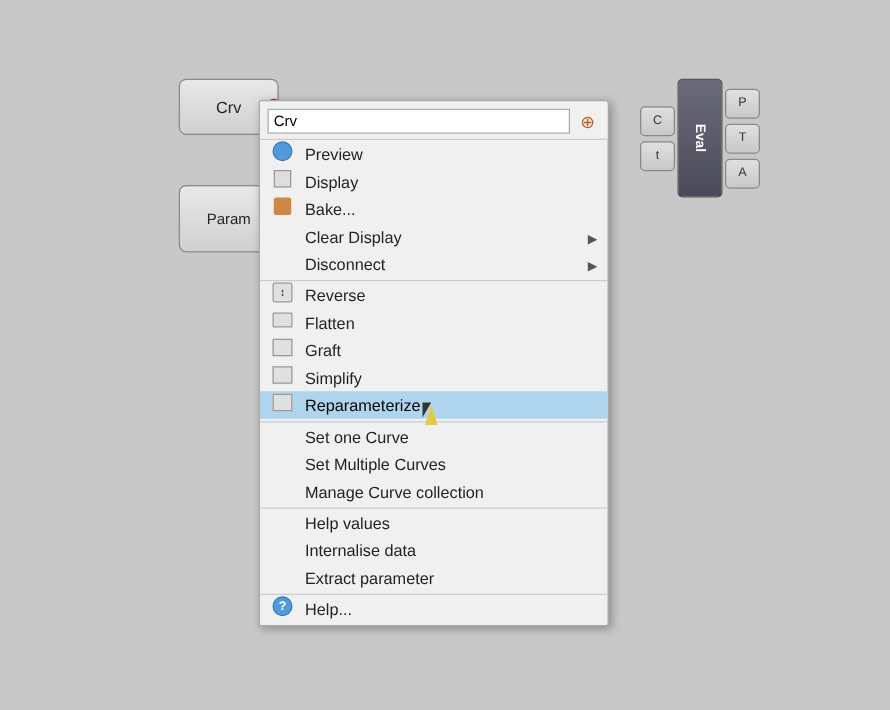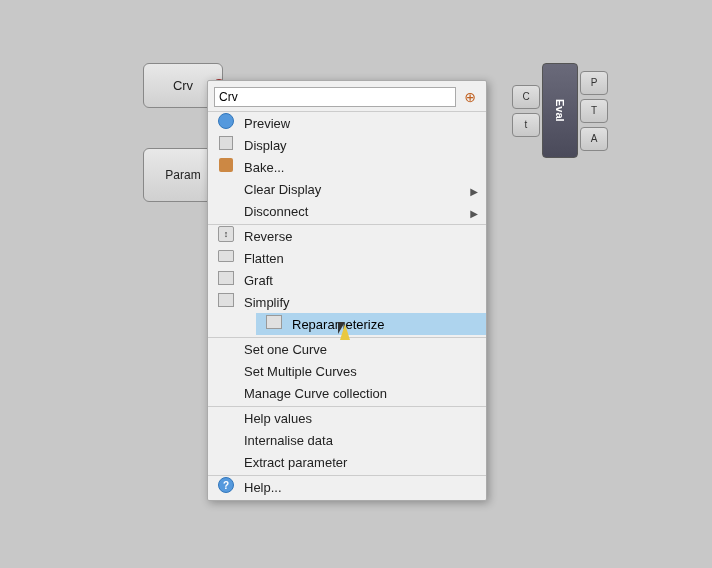--- a/index.html
+++ b/index.html
@@ -160,21 +160,20 @@
       align-items: flex-end;
       padding: 3px 8px 3px 36px;
       cursor: pointer;
       color: #222;
       position: relative;
       min-height: 22px;
     }
     .menu-item.highlighted {
       background: #aed4ee;
       color: #000;
-      margin-left: 48px;
     }
     .menu-item.separator-above {
       border-top: 1px solid #ccc;
       margin-top: 2px;
       padding-top: 4px;
     }
     .menu-item .item-icon {
       position: absolute;
       left: 8px;
       width: 20px;

